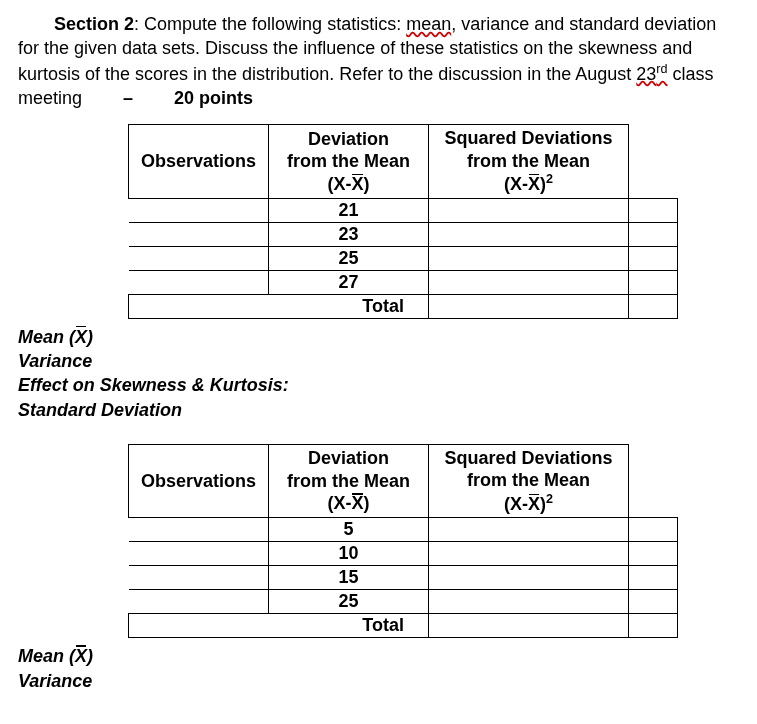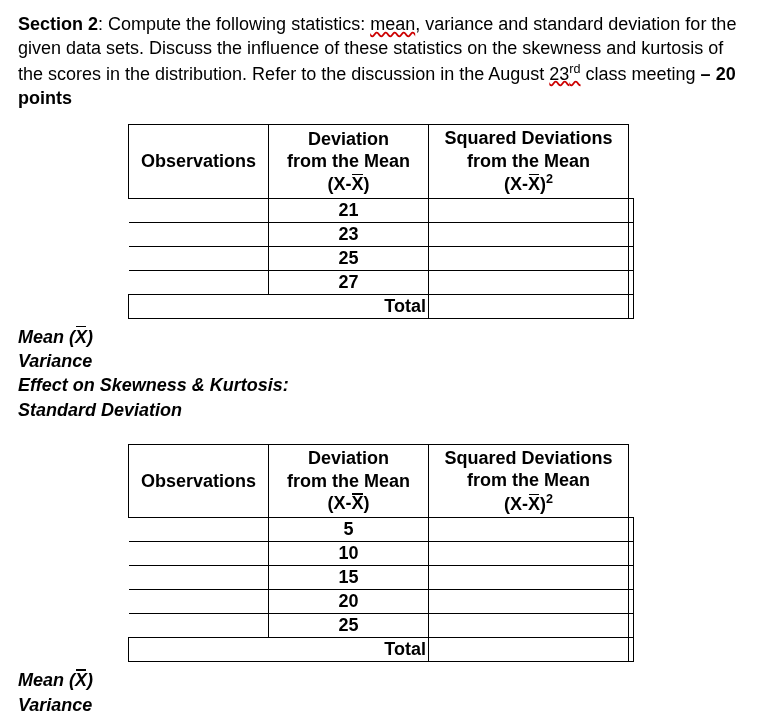--- a/index.html
+++ b/index.html
@@ -18,34 +18,35 @@
     .intro {
       line-height: 1.35;
       margin-bottom: 14px;
     }
     .squiggle {
       text-decoration: underline wavy #c00;
       text-decoration-skip-ink: none;
     }
     .bold {
       font-weight: bold;
+      margin-left: 36px;
     }
     sup {
       font-size: 0.7em;
     }
     table {
       border-collapse: collapse;
       margin-left: 110px;
       margin-bottom: 6px;
     }
     td, th {
       border: 1px solid #000;
       font-weight: bold;
       text-align: center;
-      padding: 1px 2px;
+      padding: 1px 24px;
       font-size: 18px;
       vertical-align: middle;
     }
     th {
       padding: 2px 4px;
       line-height: 1.25;
     }
     .obs-col { width: 140px; }
     .dev-col { width: 160px; }
     .sq-col  { width: 200px; }
@@ -170,26 +171,20 @@
     <td class="data-cell"></td>
   </tr>
   <tr>
     <td class="obs-narrow" style="border-left:none;border-top:none;"></td>
     <td class="obs-narrow data-cell">15</td>
     <td class="data-cell"></td>
     <td class="data-cell"></td>
   </tr>
   <tr>
     <td class="obs-narrow" style="border-left:none;border-top:none;"></td>
-    <td class="obs-narrow data-cell">20</td>
-    <td class="data-cell"></td>
-    <td class="data-cell"></td>
-  </tr>
-  <tr>
-    <td class="obs-narrow" style="border-left:none;border-top:none;"></td>
     <td class="obs-narrow data-cell">25</td>
     <td class="data-cell"></td>
     <td class="data-cell"></td>
   </tr>
   <tr>
     <td class="total-cell data-cell" colspan="2">Total</td>
     <td class="data-cell"></td>
     <td class="data-cell"></td>
   </tr>
 </tbody>

